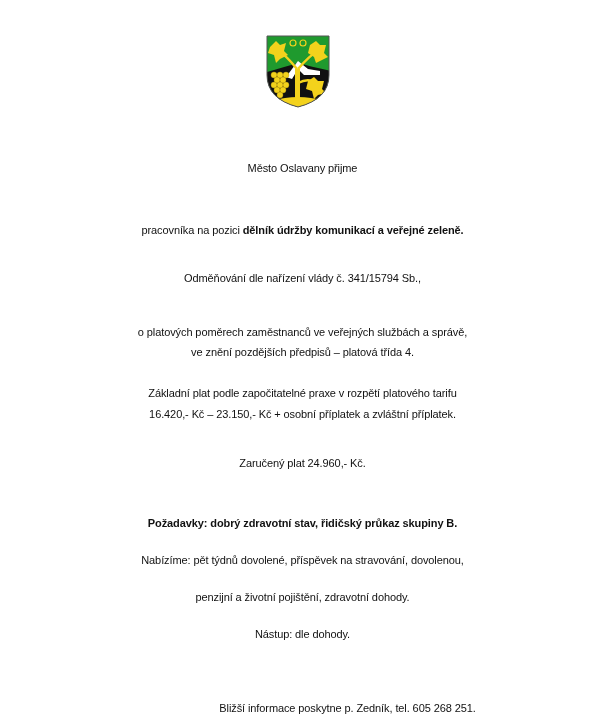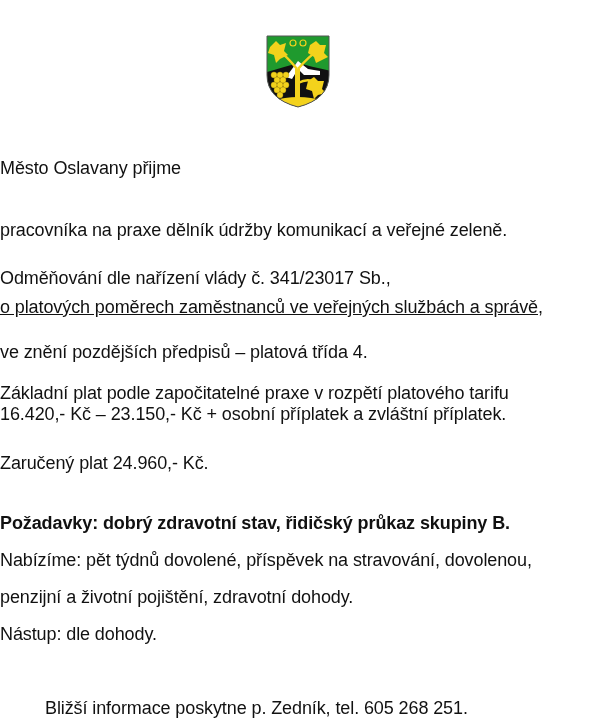--- a/index.html
+++ b/index.html
@@ -19,26 +19,27 @@
       position: absolute;
       left: 264px;
       top: 33px;
       width: 68px;
       height: 76px;
     }
     .line {
       position: absolute;
       left: 0;
       width: 605px;
-      font-size: 18px;
+      text-align: center;
+      font-size: 11px;
       letter-spacing: -0.1px;
       white-space: nowrap;
       line-height: 20px;
     }
-    .line b { font-weight: normal; }
+    .line b { font-weight: bold; }
   </style>
 </head>
 <body>
 
 <div class="crest">
   <svg width="68" height="76" viewBox="0 0 68 76" xmlns="http://www.w3.org/2000/svg">
     <defs>
       <clipPath id="shieldClip">
         <path d="M3,3 L65,3 L65,42 Q65,66 34,74 Q3,66 3,42 Z"></path>
       </clipPath>
@@ -81,24 +82,24 @@
         <circle cx="19" cy="57" r="3"></circle>
         <circle cx="16" cy="62" r="3"></circle>
       </g>
     </g>
     <path d="M3,3 L65,3 L65,42 Q65,66 34,74 Q3,66 3,42 Z" fill="none" stroke="#555555" stroke-width="1"></path>
   </svg>
 </div>
 
 <div class="line" style="top:158px;">Město Oslavany přijme</div>
 
-<div class="line" style="top:220px;"><span>pracovníka na praxe </span><b>dělník údržby komunikací a veřejné zeleně.</b></div>
+<div class="line" style="top:220px;"><span>pracovníka na pozici </span><b>dělník údržby komunikací a veřejné zeleně.</b></div>
 
-<div class="line" style="top:268px;">Odměňování  dle nařízení vlády č. 341/23017 Sb.,</div>
-<div class="line" style="top:297px;text-decoration:underline;">o platových poměrech zaměstnanců ve veřejných službách a správě,</div>
+<div class="line" style="top:268px;">Odměňování  dle nařízení vlády č. 341/15794 Sb.,</div>
+<div class="line" style="top:322px;">o platových poměrech zaměstnanců ve veřejných službách a správě,</div>
 <div class="line" style="top:342px;">ve znění pozdějších předpisů – platová třída 4.</div>
 <div class="line" style="top:383px;">Základní plat podle započitatelné praxe v rozpětí platového tarifu</div>
 <div class="line" style="top:404px;">16.420,- Kč – 23.150,- Kč + osobní příplatek a zvláštní příplatek.</div>
 <div class="line" style="top:453px;">Zaručený plat 24.960,- Kč.</div>
 
 <div class="line" style="top:513px;font-weight:bold;">Požadavky: dobrý zdravotní stav, řidičský průkaz skupiny B.</div>
 <div class="line" style="top:550px;">Nabízíme: pět týdnů dovolené, příspěvek na stravování, dovolenou,</div>
 <div class="line" style="top:587px;">penzijní a životní pojištění, zdravotní dohody.</div>
 <div class="line" style="top:624px;">Nástup: dle dohody.</div>
 <div class="line" style="top:698px;padding-left:45px;">Bližší informace poskytne p. Zedník, tel. 605 268 251.</div>

